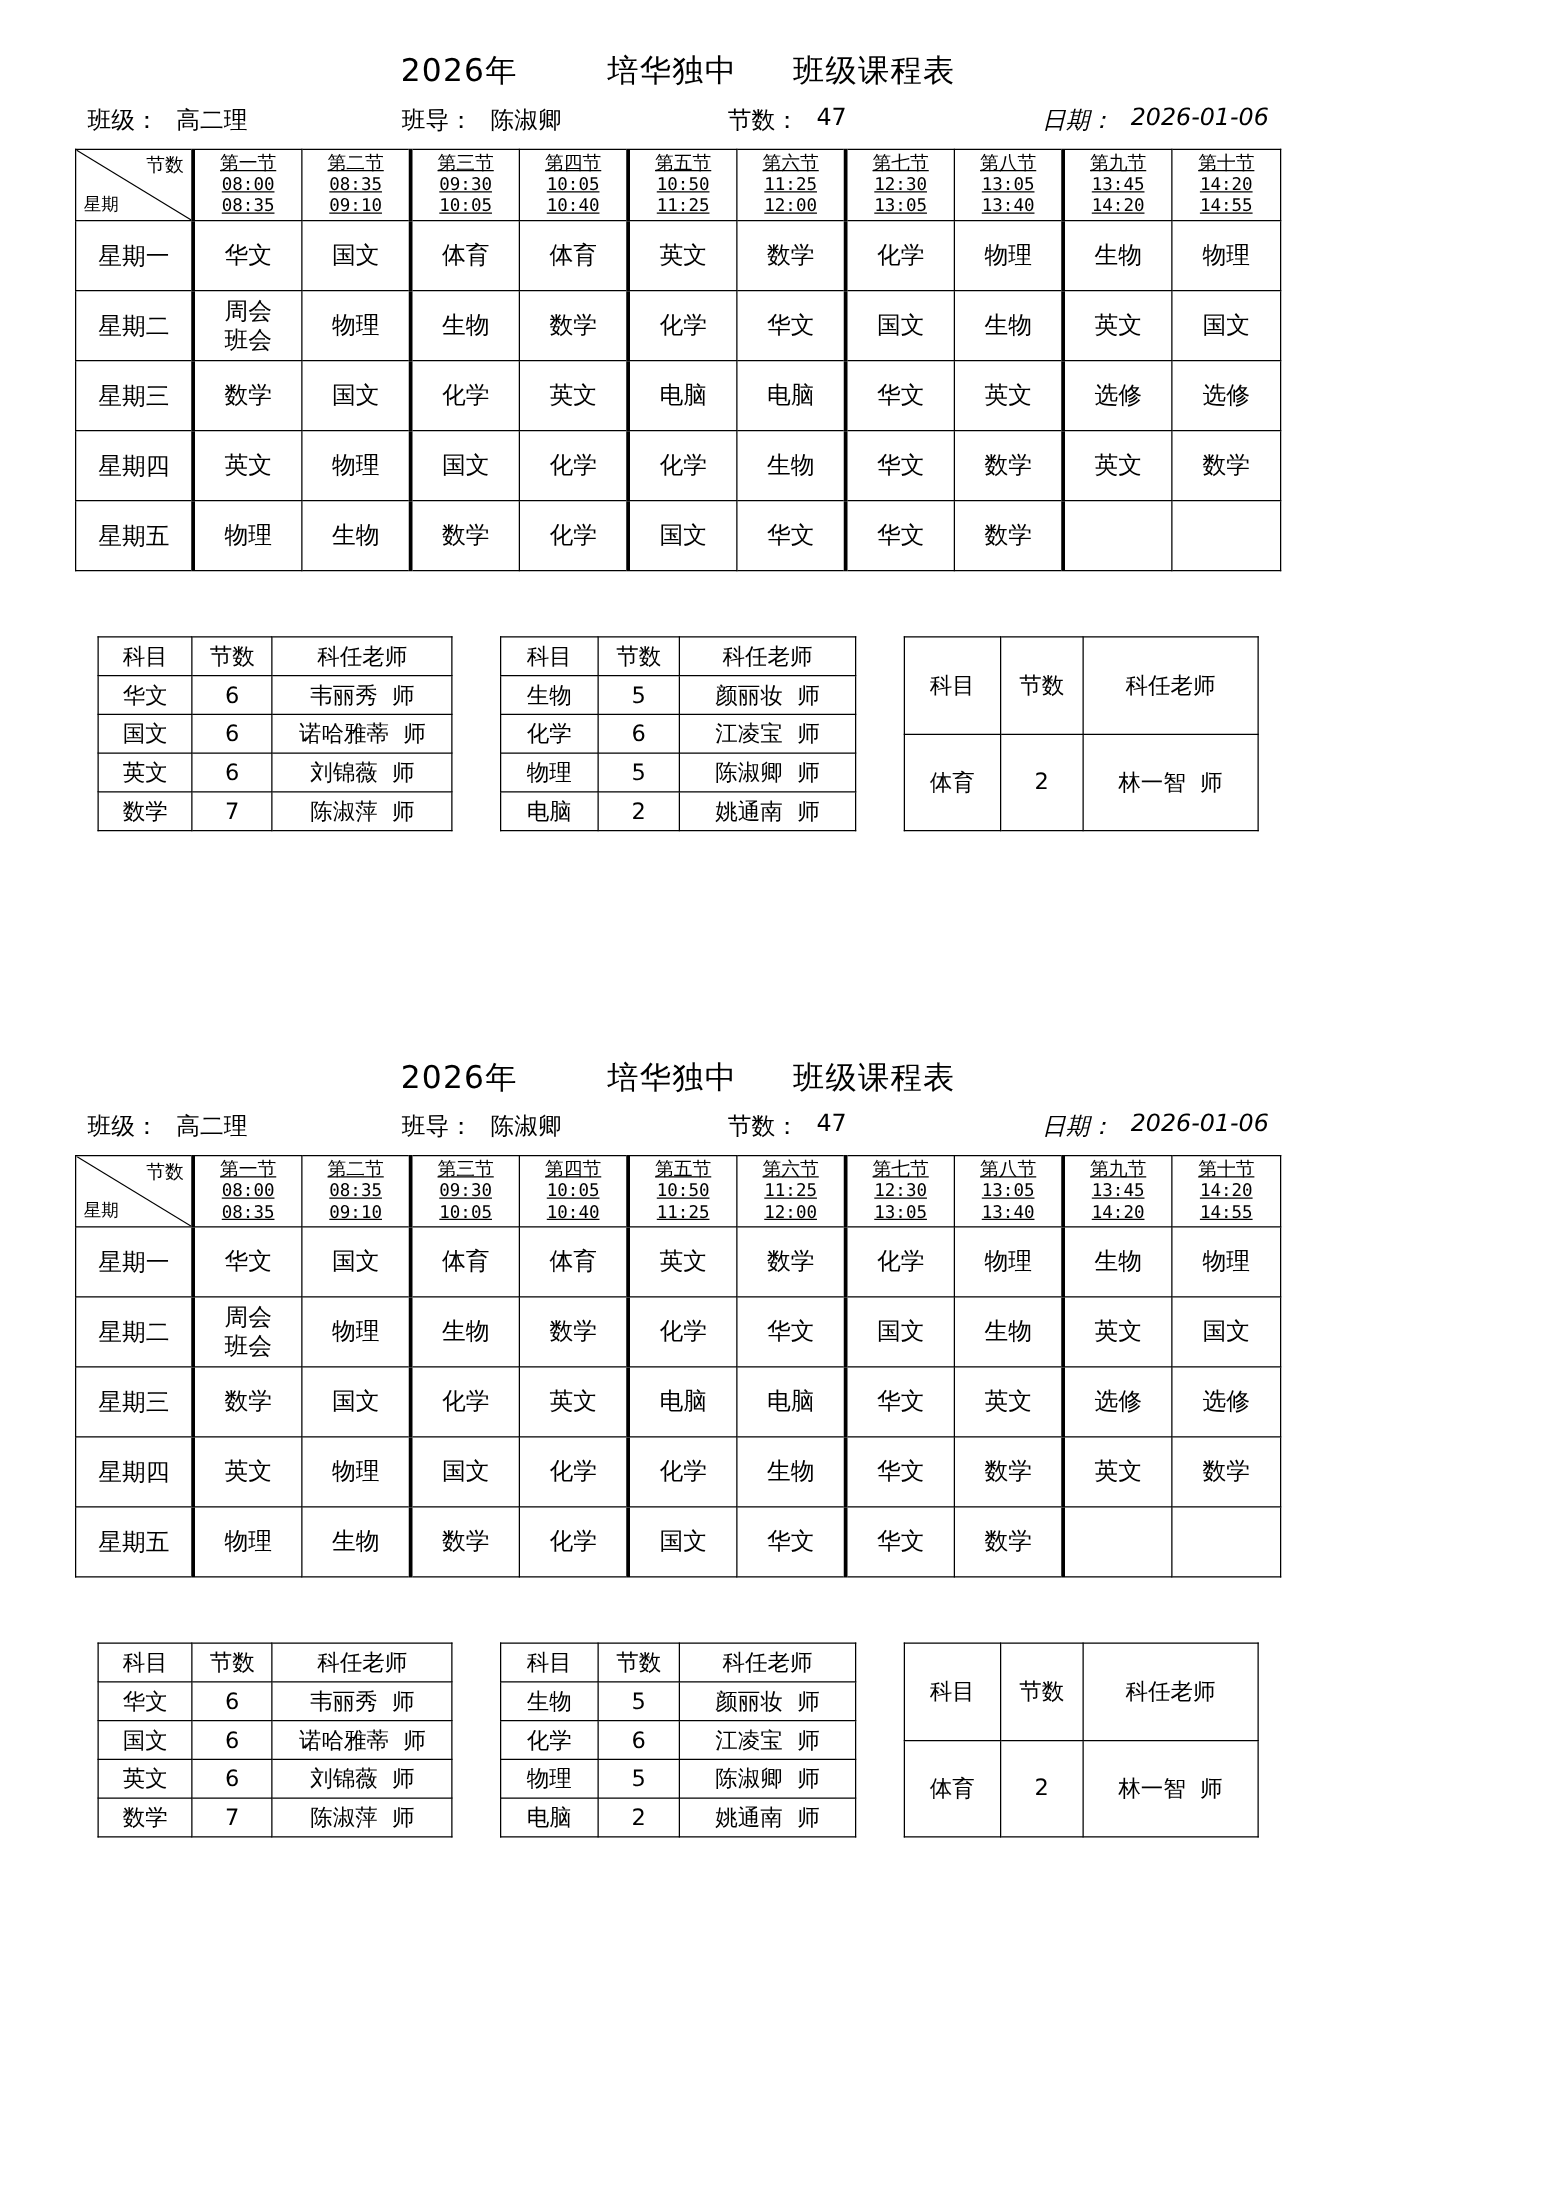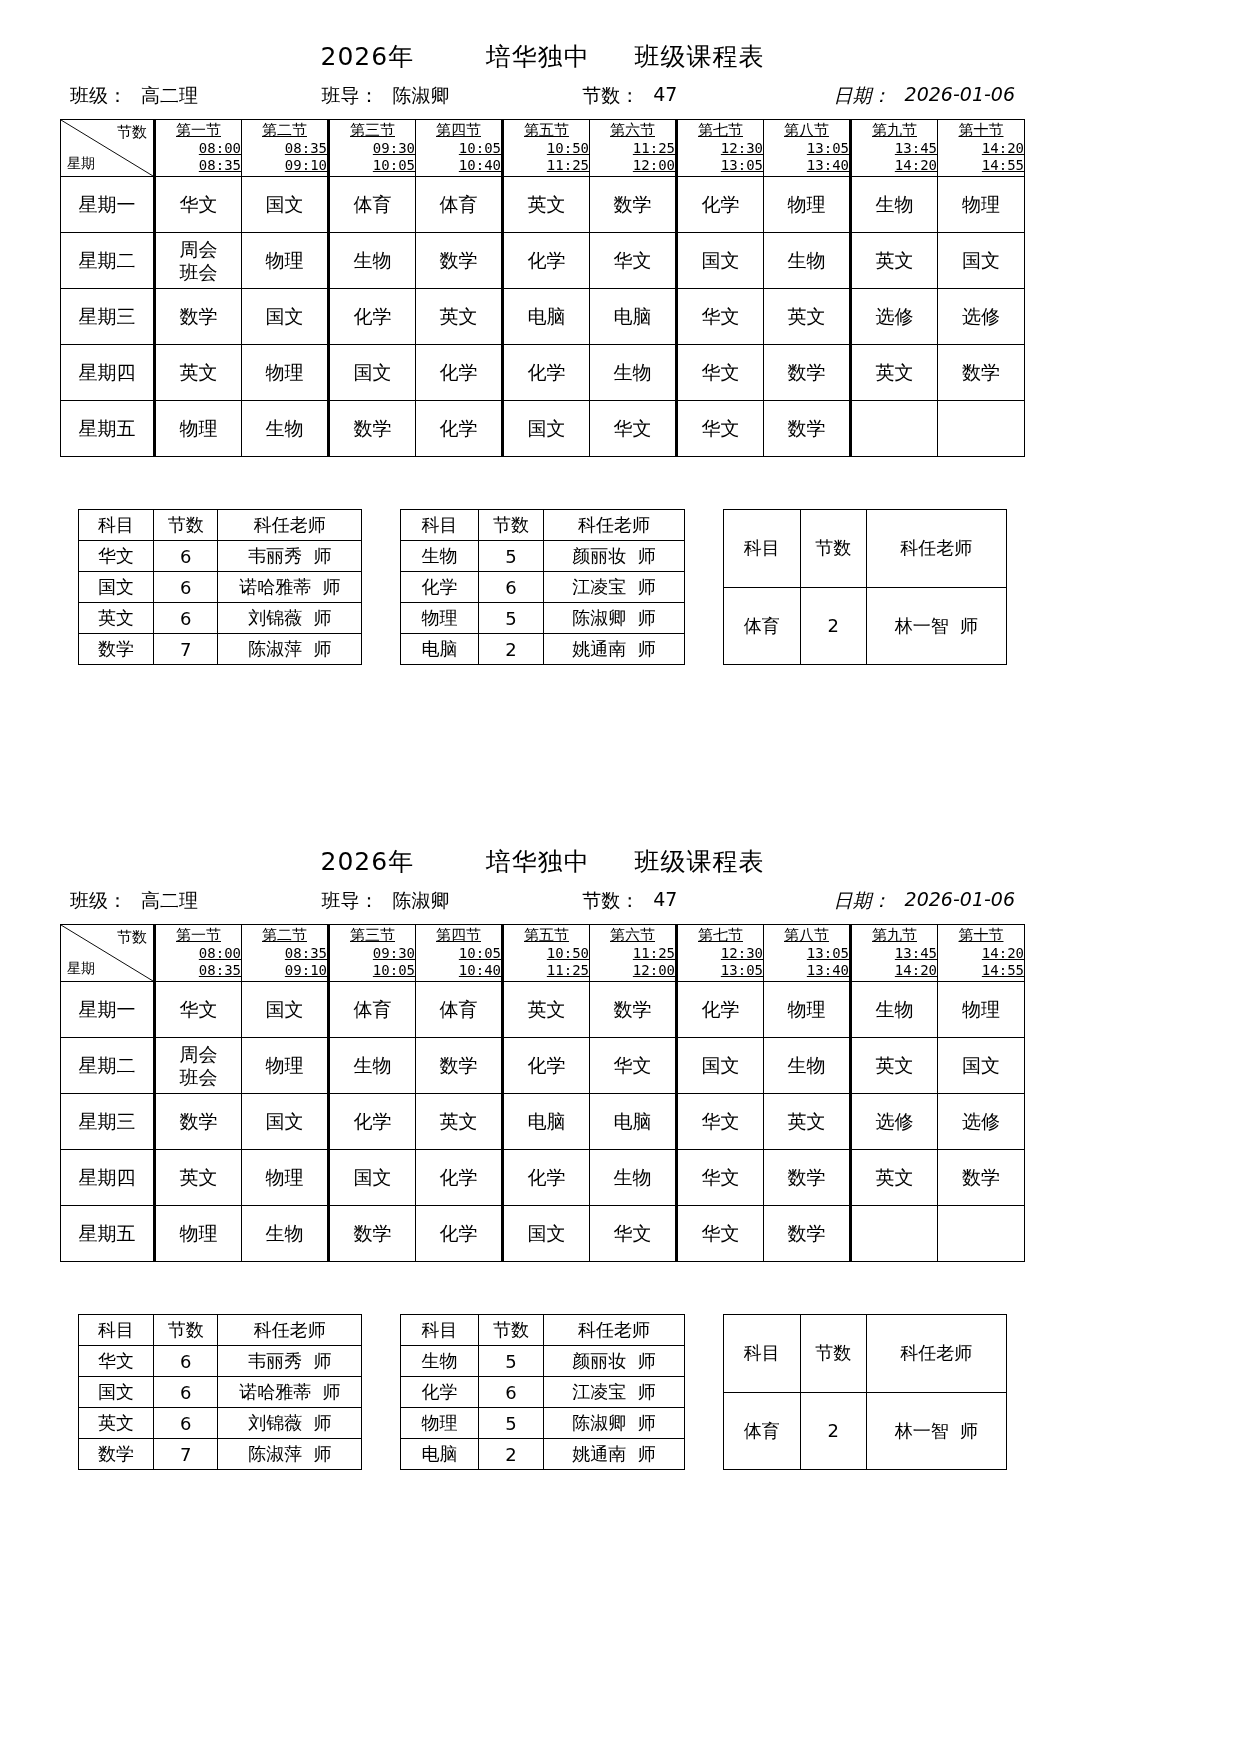--- a/index.html
+++ b/index.html
@@ -85,21 +85,21 @@
     font-size: 14px;
   }
   .period-head {
     height: 56px;
     line-height: 1.25;
     font-size: 15px;
     padding: 2px 0;
     text-decoration: underline;
   }
   .period-head .pname { display:block; }
-  .period-head .ptime { display:block; font-family:"DejaVu Sans Mono","Liberation Mono",monospace; font-size:14px;text-align:right;}
+  .period-head .ptime { display:block; font-family:"DejaVu Sans Mono","Liberation Mono",monospace; font-size:14px;}
   .day-cell {
     width: 92px;
     height: 55px;
     font-size: 19px;
   }
   .lesson-cell {
     height: 55px;
     font-size: 19px;
     line-height: 1.2;
   }

